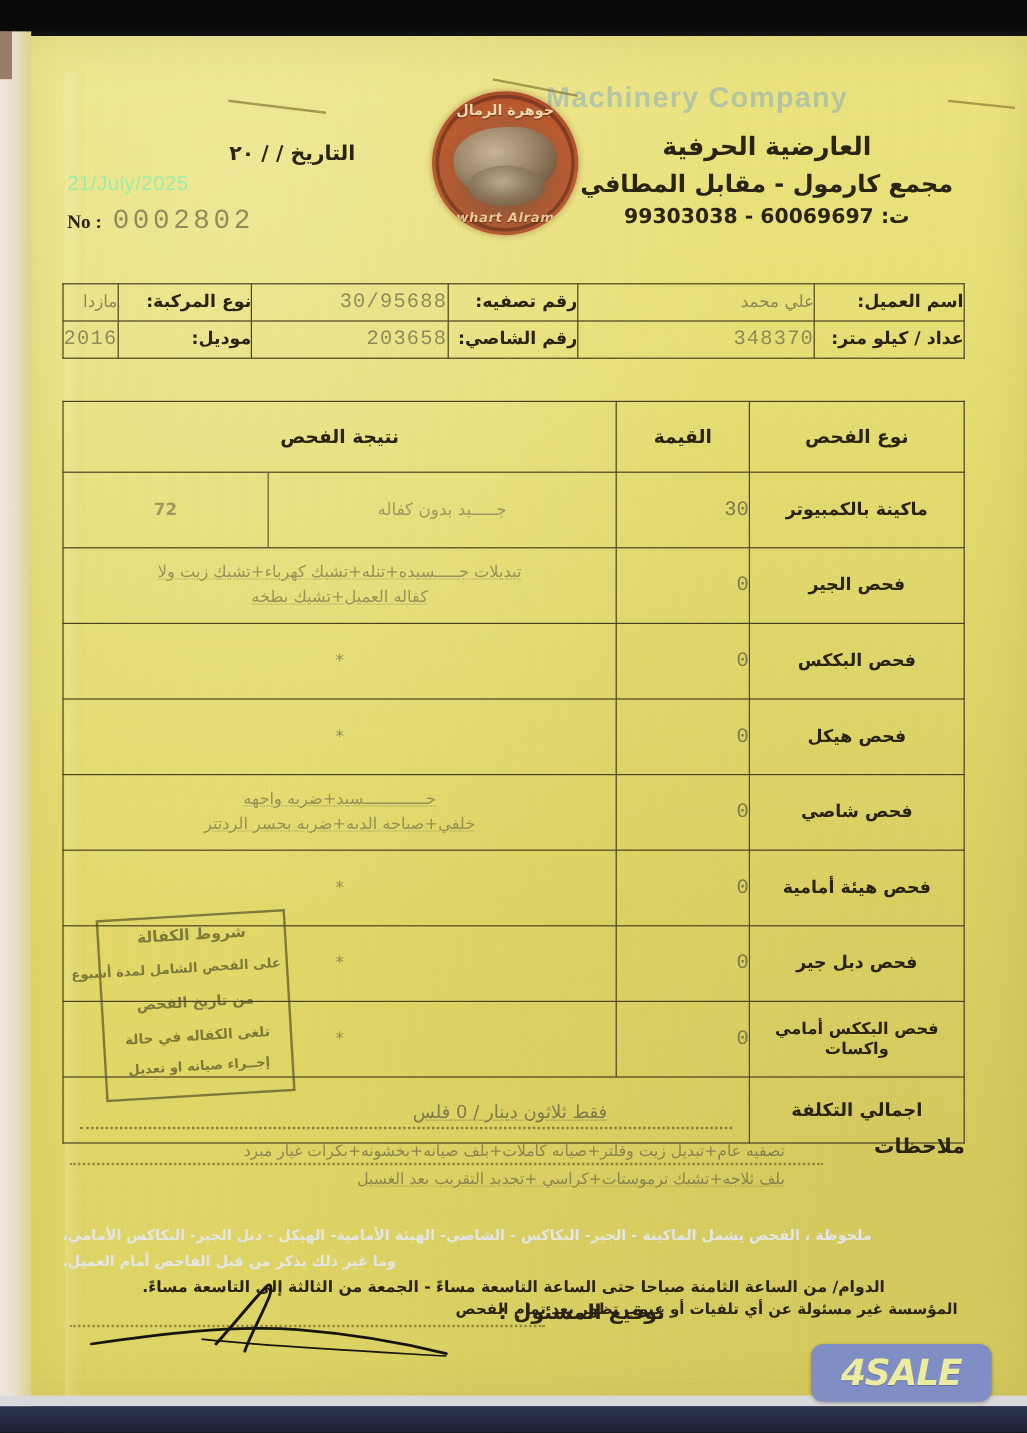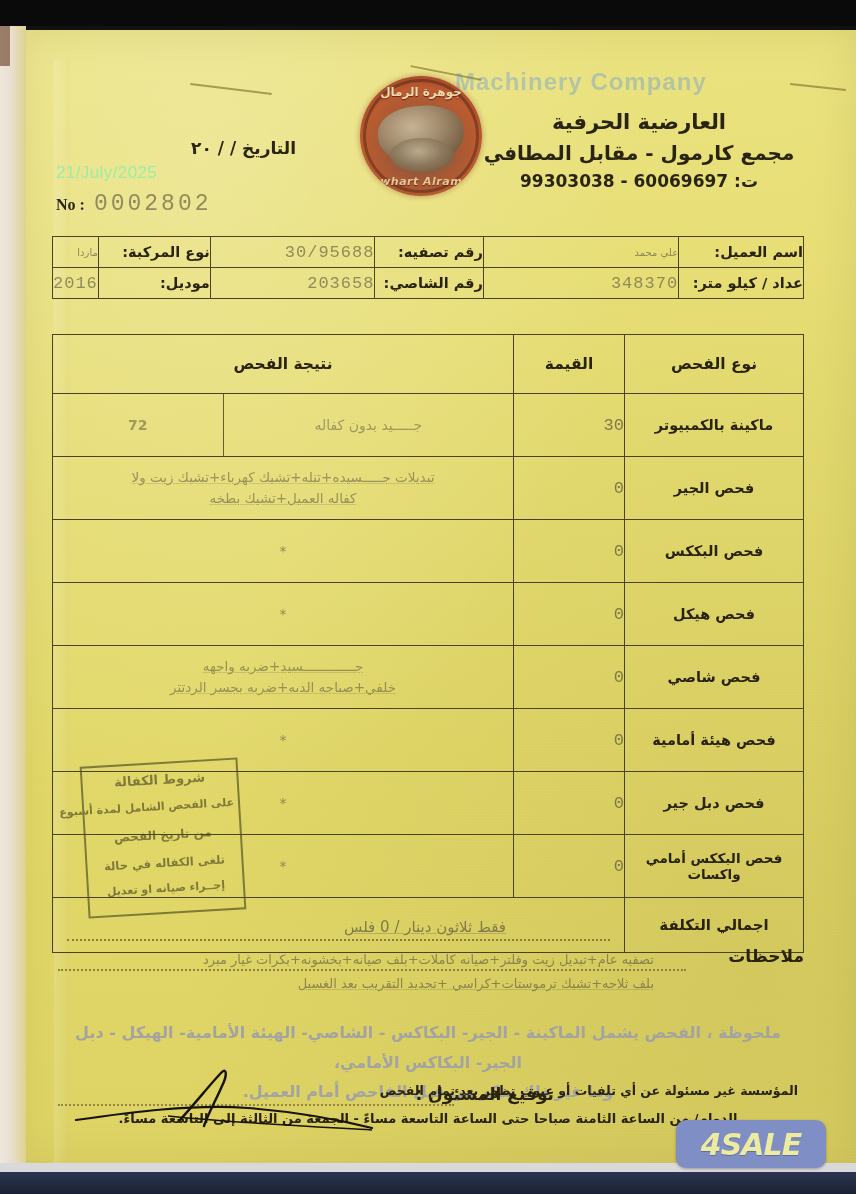--- a/index.html
+++ b/index.html
@@ -65,34 +65,34 @@
      text-shadow:0 1px 1px #5a1a0c;}
   #logo .emblem{position:absolute;left:18px;top:30px;width:86px;height:58px;border-radius:46% 46% 52% 52%;
      background:radial-gradient(ellipse at 40% 35%,#cbbba0 0%,#9e8c72 40%,#6e5a45 75%,#4d3c2c 100%);
      opacity:.9;transform:rotate(-4deg);}
   #logo .emblem2{position:absolute;left:30px;top:62px;width:64px;height:34px;border-radius:50%;
      background:radial-gradient(ellipse at 45% 40%,#bfae93 0%,#8a7860 45%,#5a4733 100%);opacity:.85;}
 
   
   #dateblk{position:absolute;right:560px;top:118px;width:240px;z-index:14;}
   .drow{display:flex;justify-content:flex-start;align-items:baseline;gap:22px;
-     font-size:17px;font-weight:700;color:#2a2413;margin-top:20px;}
+     font-size:17px;font-weight:700;color:#2a2413;}
   .dstamp{font-family:"Liberation Sans",sans-serif;font-size:17px;color:#86efac;opacity:.78;
      margin-top:5px;margin-right:28px;direction:ltr;letter-spacing:.4px;}
   .norow{display:flex;align-items:baseline;gap:9px;margin-top:8px;margin-right:10px;direction:ltr;}
   .nolbl{font-size:16px;font-weight:700;color:#2a2413;font-family:"Liberation Serif",serif;}
   .noval{font-size:23px;color:#7a7450;opacity:.8;letter-spacing:3px;
      font-family:"Liberation Mono","DejaVu Sans Mono",monospace;}
 
   
   table{border-collapse:collapse;}
   .tbl{position:absolute;z-index:14;border:1.6px solid #4b431e;}
   .tbl td{border:1.4px solid #4b431e;padding:0;vertical-align:middle;}
   .lbl{font-size:14.5px;font-weight:700;color:#29230f;padding:0 10px;white-space:nowrap;}
-  .fill{font-family:"DejaVu Sans",sans-serif;font-size:10px;color:#7d7750;opacity:.85;
+  .fill{font-family:"DejaVu Sans",sans-serif;font-size:14px;color:#7d7750;opacity:.85;
      padding:0 12px;white-space:nowrap;}
   .fillnum{font-family:"Liberation Mono","DejaVu Sans Mono",monospace;font-size:17px;
      color:#7d7750;opacity:.82;padding:0 12px;letter-spacing:1px;}
 
   
   #infotbl{right:52px;top:236px;width:752px;}
   #infotbl td{height:30px;}
 
   
   #maintbl{right:52px;top:334px;width:752px;}
@@ -113,21 +113,21 @@
   .tothw{position:absolute;right:118px;bottom:16px;font-size:15px;color:#6d6845;opacity:.82;
      text-decoration:underline;text-decoration-color:rgba(110,105,70,.4);white-space:nowrap;}
 
   
   #notes{position:absolute;right:52px;top:946px;width:752px;z-index:14;text-align:right;}
   .notelbl{font-size:17px;font-weight:700;color:#29230f;display:inline-block;}
   .noteline{position:absolute;right:118px;left:6px;top:23px;border-bottom:2px dotted #7a6f34;opacity:.8;}
   .notehw1{position:absolute;right:150px;top:6px;font-size:13px;color:#6d6845;opacity:.72;white-space:nowrap;}
   .notehw2{position:absolute;right:150px;top:30px;font-size:13px;color:#6d6845;opacity:.72;
      white-space:nowrap;text-decoration:underline;text-decoration-color:rgba(110,105,70,.35);}
-  .fine{font-size:16px;font-weight:700;color:#a3a3a3;line-height:1.85;text-align:center;}
+  .fine{font-size:12px;font-weight:700;color:#e5e5e5;line-height:1.85;text-align:left;}
   .fine2{font-size:13px;font-weight:700;color:#29230f;line-height:1.9;text-align:center;}
 
   
   #sig{position:absolute;right:52px;top:1078px;width:752px;height:60px;z-index:14;}
   .siglbl{position:absolute;right:250px;top:6px;font-size:17px;font-weight:700;color:#29230f;}
   .sigdots{position:absolute;right:350px;left:6px;top:26px;border-bottom:2px dotted #7a6f34;opacity:.75;}
   .disc{position:absolute;right:6px;top:2px;width:420px;font-size:12.5px;font-weight:700;
      color:#29230f;line-height:1.7;text-align:right;}
   #sigink{position:absolute;left:20px;top:-14px;width:330px;height:78px;}
 

